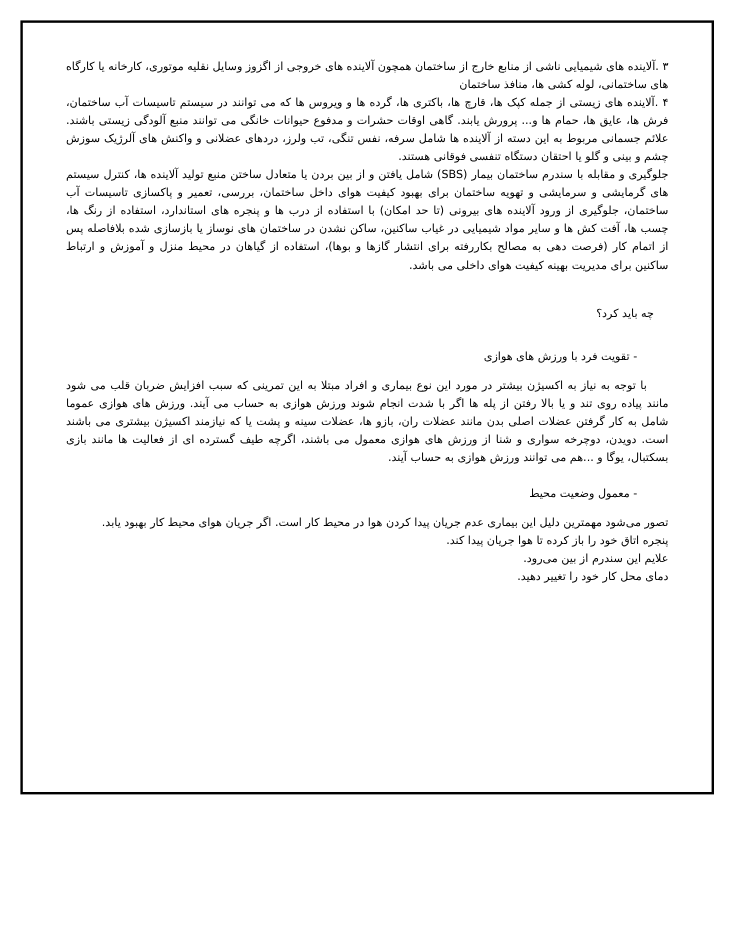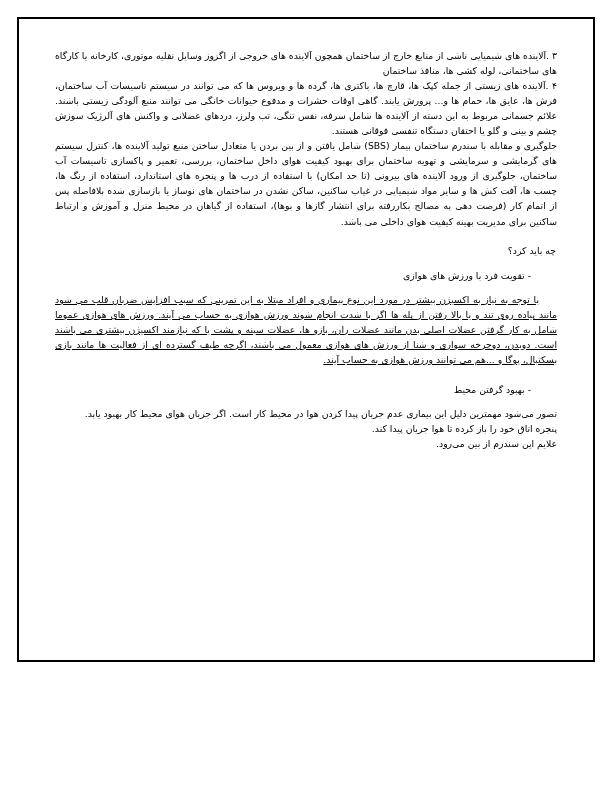--- a/index.html
+++ b/index.html
@@ -43,30 +43,29 @@
     color: #000000;
     direction: rtl;
     text-align: justify;
     text-align-last: right;
   }
   .para {
     margin-bottom: 0px;
   }
   .indent {
     text-indent: 18px;
-    text-decoration: underline;
   }
   .gap-sm { height: 9px; }
   .gap-md { height: 13px; }
   .gap-lg { height: 15px; }
   .heading {
     font-size: 9.3px;
     line-height: 1.62;
     color: #000000;
-    margin: 1px;
+    margin: 12px;
     direction: rtl;
     text-align: right;
   }
   .subheading {
     font-size: 9.3px;
     line-height: 1.62;
     color: #000000;
     margin: 0;
     direction: rtl;
     padding-right: 26px;
@@ -97,22 +96,23 @@
     <div class="gap-sm"></div>
 
     <p class="subheading">-    تقویت فرد با ورزش های هوازی</p>
 
     <div class="gap-sm"></div>
 
     <p class="para indent">با توجه به نیاز به اکسیژن بیشتر در مورد این نوع بیماری و افراد مبتلا به این تمرینی که سبب افزایش ضربان قلب می شود مانند پیاده روی تند و یا بالا رفتن از پله ها اگر با شدت انجام شوند ورزش هوازی به حساب می آیند. ورزش های هوازی عموما شامل به کار گرفتن عضلات اصلی بدن مانند عضلات ران، بازو ها، عضلات سینه و پشت یا که نیازمند اکسیژن بیشتری می باشند است. دویدن، دوچرخه سواری و شنا از ورزش های هوازی معمول می باشند، اگرچه طیف گسترده ای از فعالیت ها مانند بازی بسکتبال، یوگا و ...هم می توانند ورزش هوازی به حساب آیند.</p>
 
     <div class="gap-lg"></div>
 
-    <p class="subheading">-    بهبود گرفتن محیط</p>
+    <p class="subheading">-    معمول وضعیت محیط</p>
 
     <div class="gap-sm"></div>
 
     <p class="para nowrap-line">تصور می‌شود مهمترین دلیل این بیماری عدم جریان پیدا کردن هوا در محیط کار است. اگر جریان هوای محیط کار بهبود یابد.</p>
     <p class="para nowrap-line">پنجره اتاق خود را باز کرده تا هوا جریان پیدا کند.</p>
     <p class="para nowrap-line">علایم این سندرم از بین می‌رود.</p>
+    <p class="para nowrap-line">دمای محل کار خود را تغییر دهید.</p>
 
   </div>
 </div>
 
 </body></html>

